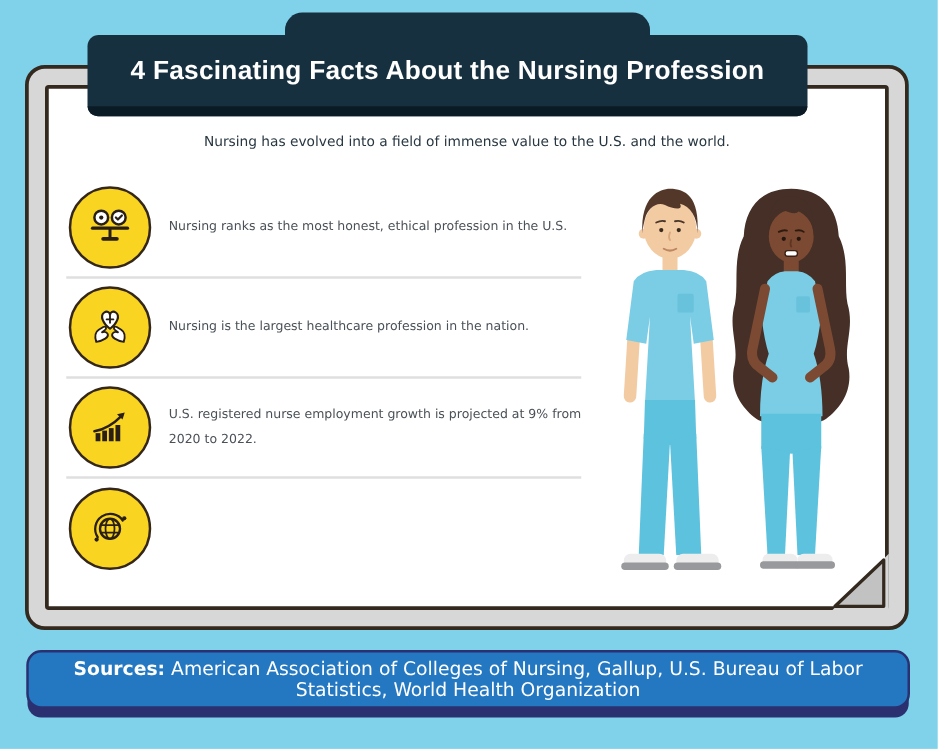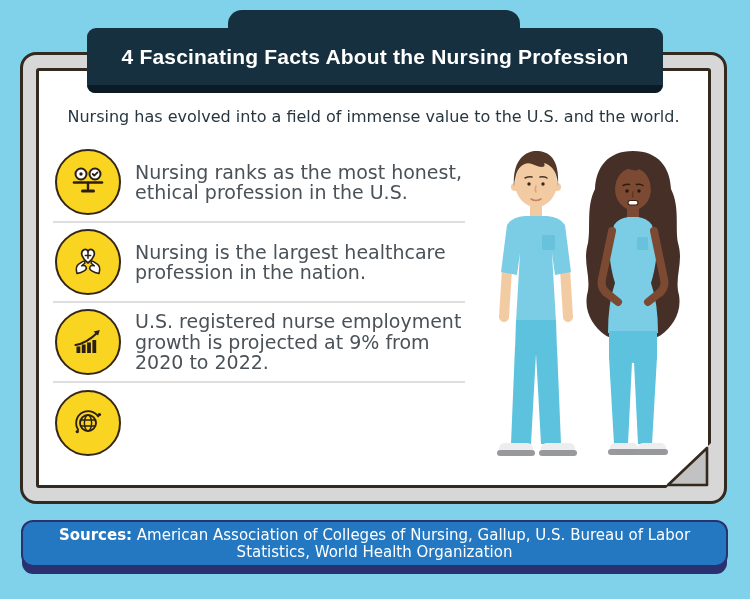--- a/index.html
+++ b/index.html
@@ -2,45 +2,45 @@
 <html style="--background: #7FD2EA; --banner: #16303F; --banner-shadow: #0B1B26; --frame: #D7D7D7; --outline: #33291F; --panel: #FFFFFF; --icon-circle: #F9D420; --icon-stroke: #2A1F15; --divider: #DFDFDF; --fact-text: #4A5157; --subtitle-text: #273640; --footer-bar: #2478C1; --footer-shadow: #2B3170; --scrub-top: #7ACDE5; --scrub-pants: #5CC2DE;"><head>
 <meta charset="utf-8">
 <style>
   html,body{margin:0;padding:0;background:#9adbee;}
   #stage{position:relative;width:750px;height:599px;background:var(--background,#7FD2EA);
          overflow:hidden;font-family:"DejaVu Sans",sans-serif;}
 
   
   .banner-tab{position:absolute;left:228px;top:10px;width:292px;height:40px;
               background:var(--banner,#16303F);border-radius:14px 14px 0 0;}
-  .banner{position:absolute;left:87px;top:28px;width:576px;height:65px;
+  .banner{position:absolute;left:70px;top:28px;width:576px;height:65px;
           background:var(--banner,#16303F);border-radius:9px;}
   .banner-strip{position:absolute;left:0;bottom:0;width:100%;height:8px;
                 background:var(--banner-shadow,#0B1B26);border-radius:0 0 9px 9px;}
   .banner h1{margin:0;height:57px;line-height:57px;text-align:center;color:#fff;
              font-family:"Liberation Sans",sans-serif;font-size:21px;font-weight:bold;letter-spacing:.2px;}
 
   
   .card-frame{position:absolute;left:20px;top:52px;width:707px;height:452px;box-sizing:border-box;
               background:var(--frame,#D7D7D7);border:3px solid var(--outline,#33291F);border-radius:16px;}
   .card{position:absolute;inset:13px;box-sizing:border-box;background:var(--panel,#fff);
         border:3px solid var(--outline,#33291F);border-radius:3px;}
 
   .intro{position:absolute;left:0;right:0;top:36px;margin:0;text-align:center;
-         font-size:16px;color:var(--subtitle-text,#273640);}
+         font-size:11px;color:var(--subtitle-text,#273640);}
 
   
   .facts{position:absolute;left:14px;top:72px;width:412px;}
   .fact-row{display:flex;align-items:center;height:80px;box-sizing:border-box;}
   .fact-row.divided{border-bottom:2px solid var(--divider,#DFDFDF);}
   .icon-circle{flex:none;width:66px;height:66px;border-radius:50%;margin-left:2px;
                background:var(--icon-circle,#F9D420);border:2.5px solid #35261A;box-sizing:border-box;
                display:flex;align-items:center;justify-content:center;}
   .icon-circle svg{width:40px;height:40px;}
-  .fact-text{margin:0 0 0 14px;font-size:19px;line-height:20.5px;color:var(--fact-text,#4A5157);}
+  .fact-text{margin:0 0 0 14px;font-size:10px;line-height:20.5px;color:var(--fact-text,#4A5157);}
 
   .ink{stroke:var(--icon-stroke,#2A1F15);fill:none;stroke-linecap:round;stroke-linejoin:round;}
   .ink-fill{fill:var(--icon-stroke,#2A1F15);stroke:none;}
   .ink-white{fill:#fff;stroke:var(--icon-stroke,#2A1F15);stroke-linecap:round;stroke-linejoin:round;}
 
   
   .nurses{position:absolute;left:429px;top:60px;width:244px;height:356px;}
   .skin-m{fill:#F2CBA3;} .stroke-skin-m{stroke:#F2CBA3;fill:none;stroke-linecap:round;}
   .hair-m{fill:#53382A;}
   .skin-f{fill:#7C4A33;} .stroke-skin-f{stroke:#7C4A33;fill:none;stroke-linecap:round;}

